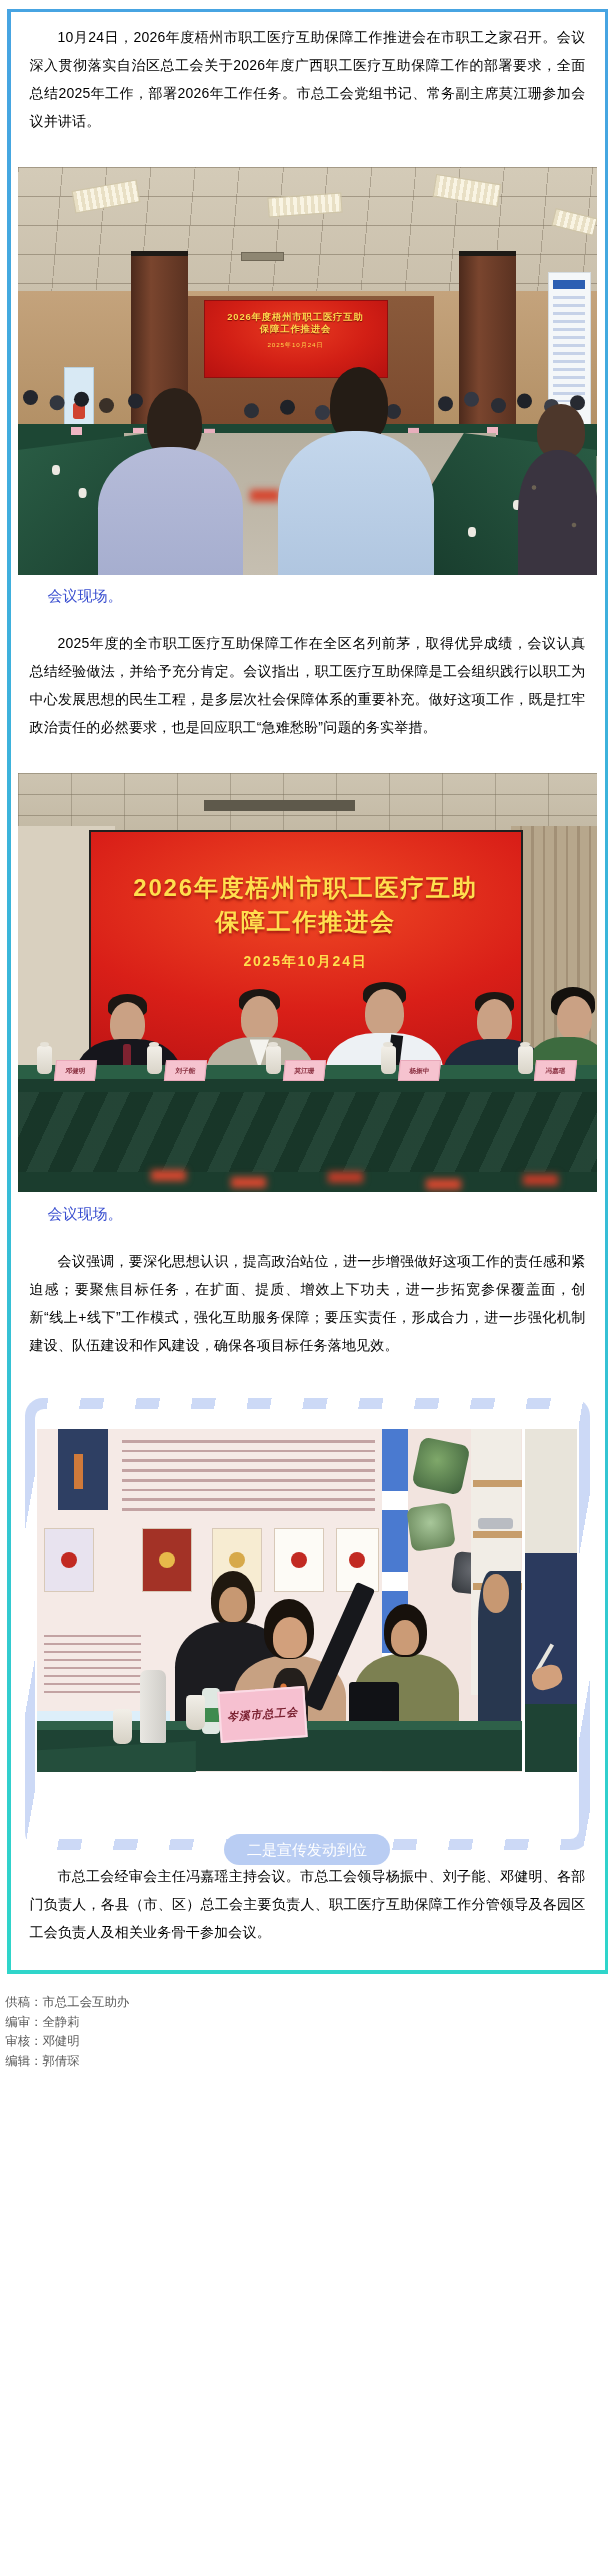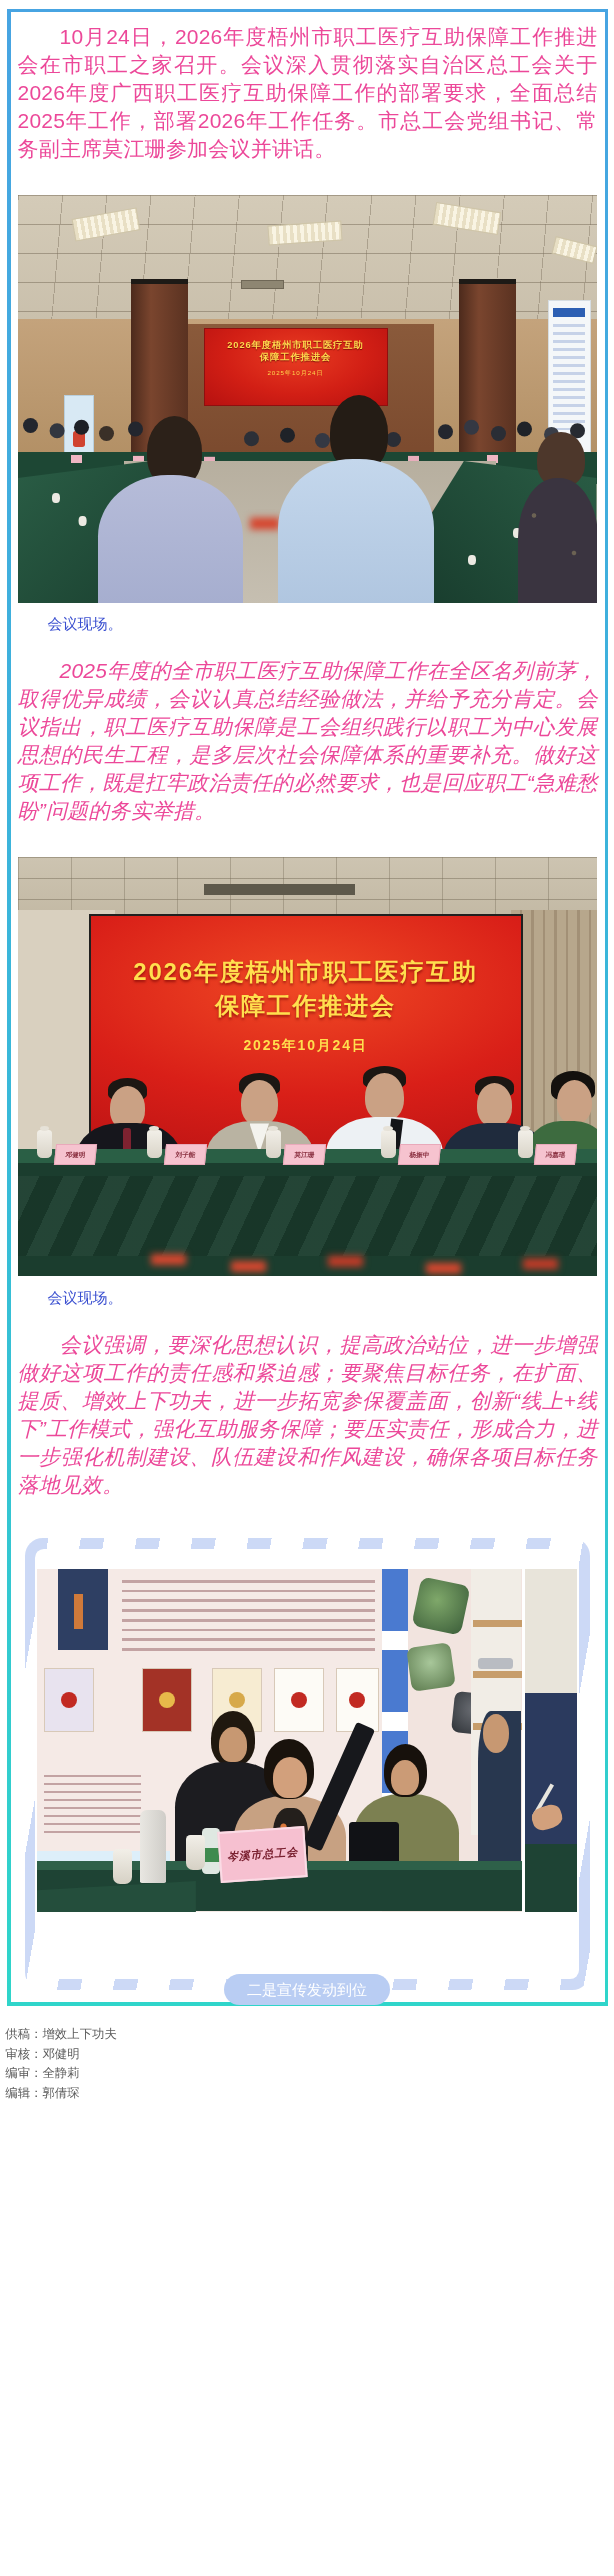--- a/index.html
+++ b/index.html
@@ -12,24 +12,24 @@
 
   
   .frame {
     margin:8.9px 7px 0 7px;
     padding:3.5px;
     background:linear-gradient(180deg,#47a4e2 0%,#38b9d9 55%,#2fd5ca 100%);
   }
   .frame-inner { background:#ffffff; padding:7px 7px 12.4px 7px; }
 
   p.body-text {
-    margin:0; font-size:21px; line-height:28px; color:#ec4899;
+    margin:12px; font-size:14px; line-height:28px; color:#000000;
     text-align:justify; text-indent:2em; letter-spacing:0.2px;
   }
-  .mt4{margin-top:3.5px !important;} .mt26{margin-top:23px !important;font-style:italic;}
+  .mt4{margin-top:3.5px !important;} .mt26{margin-top:23px !important;}
   .mt56{margin-top:50px !important;}
 
   p.caption {
     margin:10.6px 0 0 0; font-size:15px; line-height:21px;
     color:#3a4fd0; text-indent:2em;
   }
 
   
   .photo { position:relative; width:579px; overflow:hidden; background:#cfc6b3; }
 
@@ -366,24 +366,25 @@
               <div class="pn-body"></div>
               <div class="pn-pen"></div>
               <div class="pn-hand"></div>
               <div class="pn-table"></div>
             </div>
           </div>
         </div>
         <div class="swipe-pill">二是宣传发动到位</div>
       </div>
 
+      <p class="body-text">市总工会经审会主任冯嘉瑶主持会议。市总工会领导杨振中、刘子能、邓健明、各部门负责人，各县（市、区）总工会主要负责人、职工医疗互助保障工作分管领导及各园区工会负责人及相关业务骨干参加会议。</p>
 
     </div>
   </div>
 
   <div class="credits">
-    <div class="credit-line">供稿：增效上下功夫</div>
+    <div class="credit-line">供稿：市总工会互助办</div>
+    <div class="credit-line">编审：全静莉</div>
     <div class="credit-line">审核：邓健明</div>
-    <div class="credit-line">编审：全静莉</div>
     <div class="credit-line">编辑：郭倩琛</div>
   </div>
 </div>
 
 
 </body></html>

